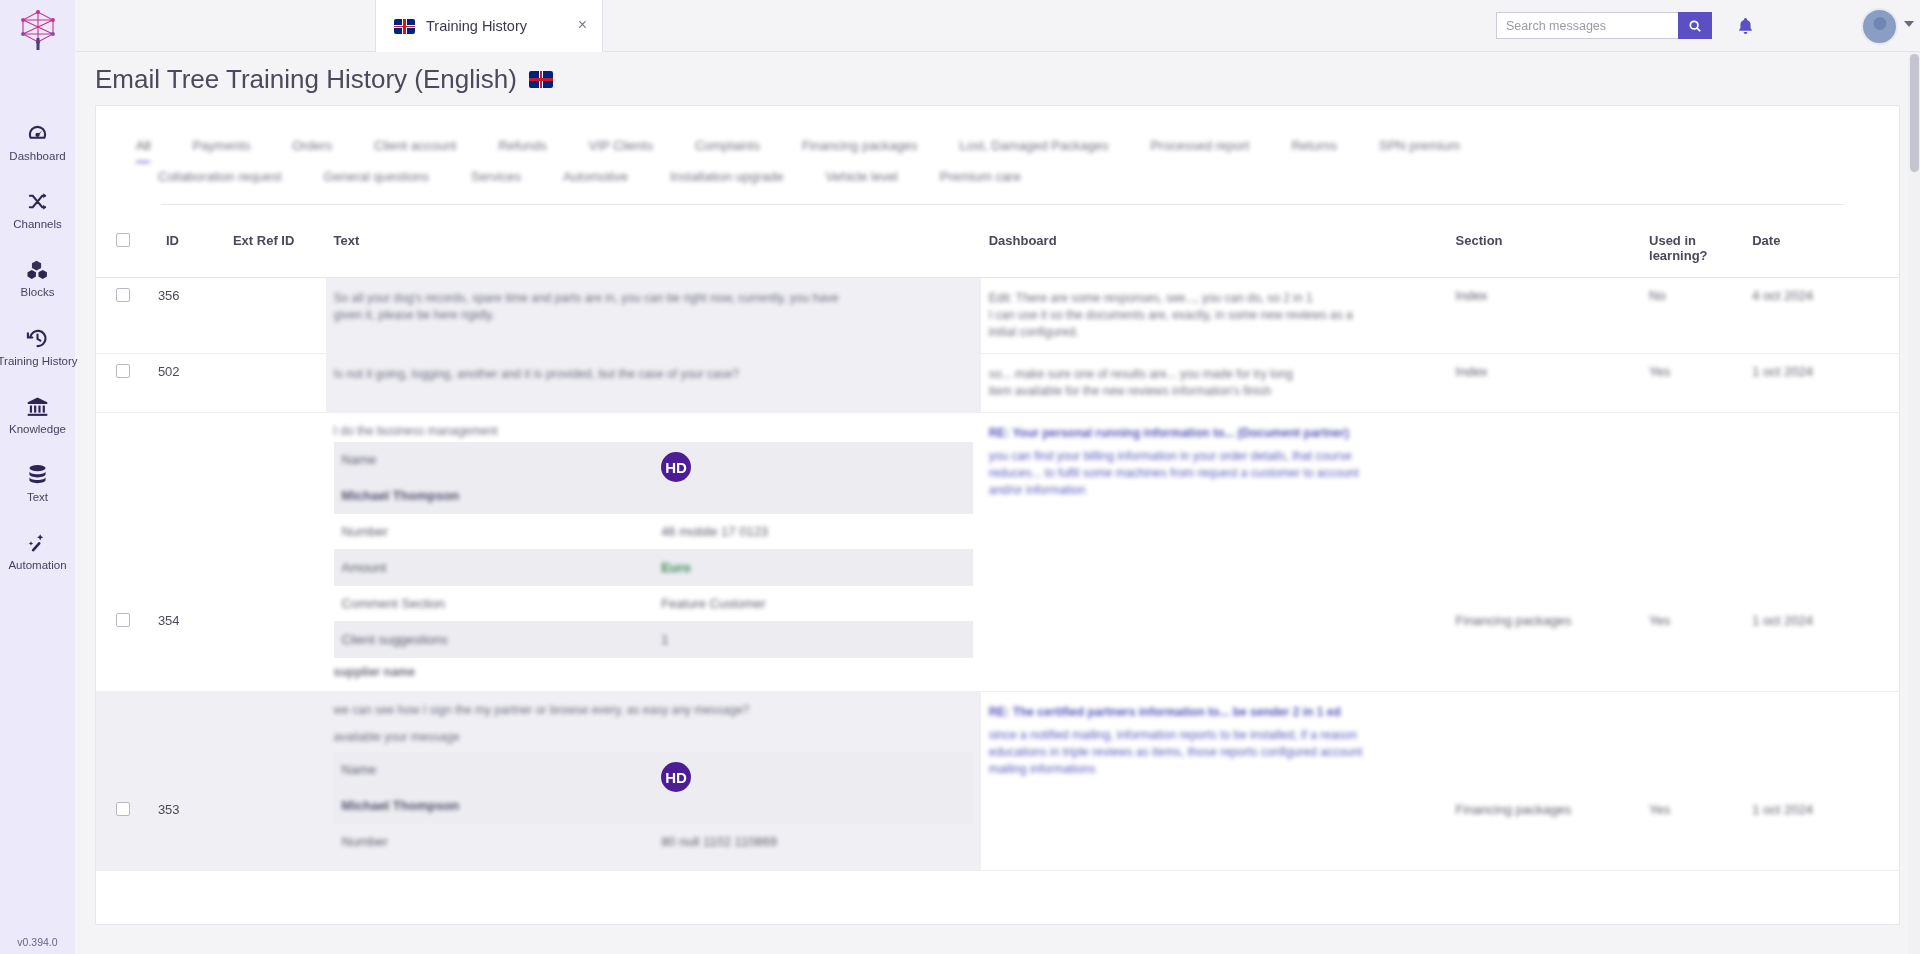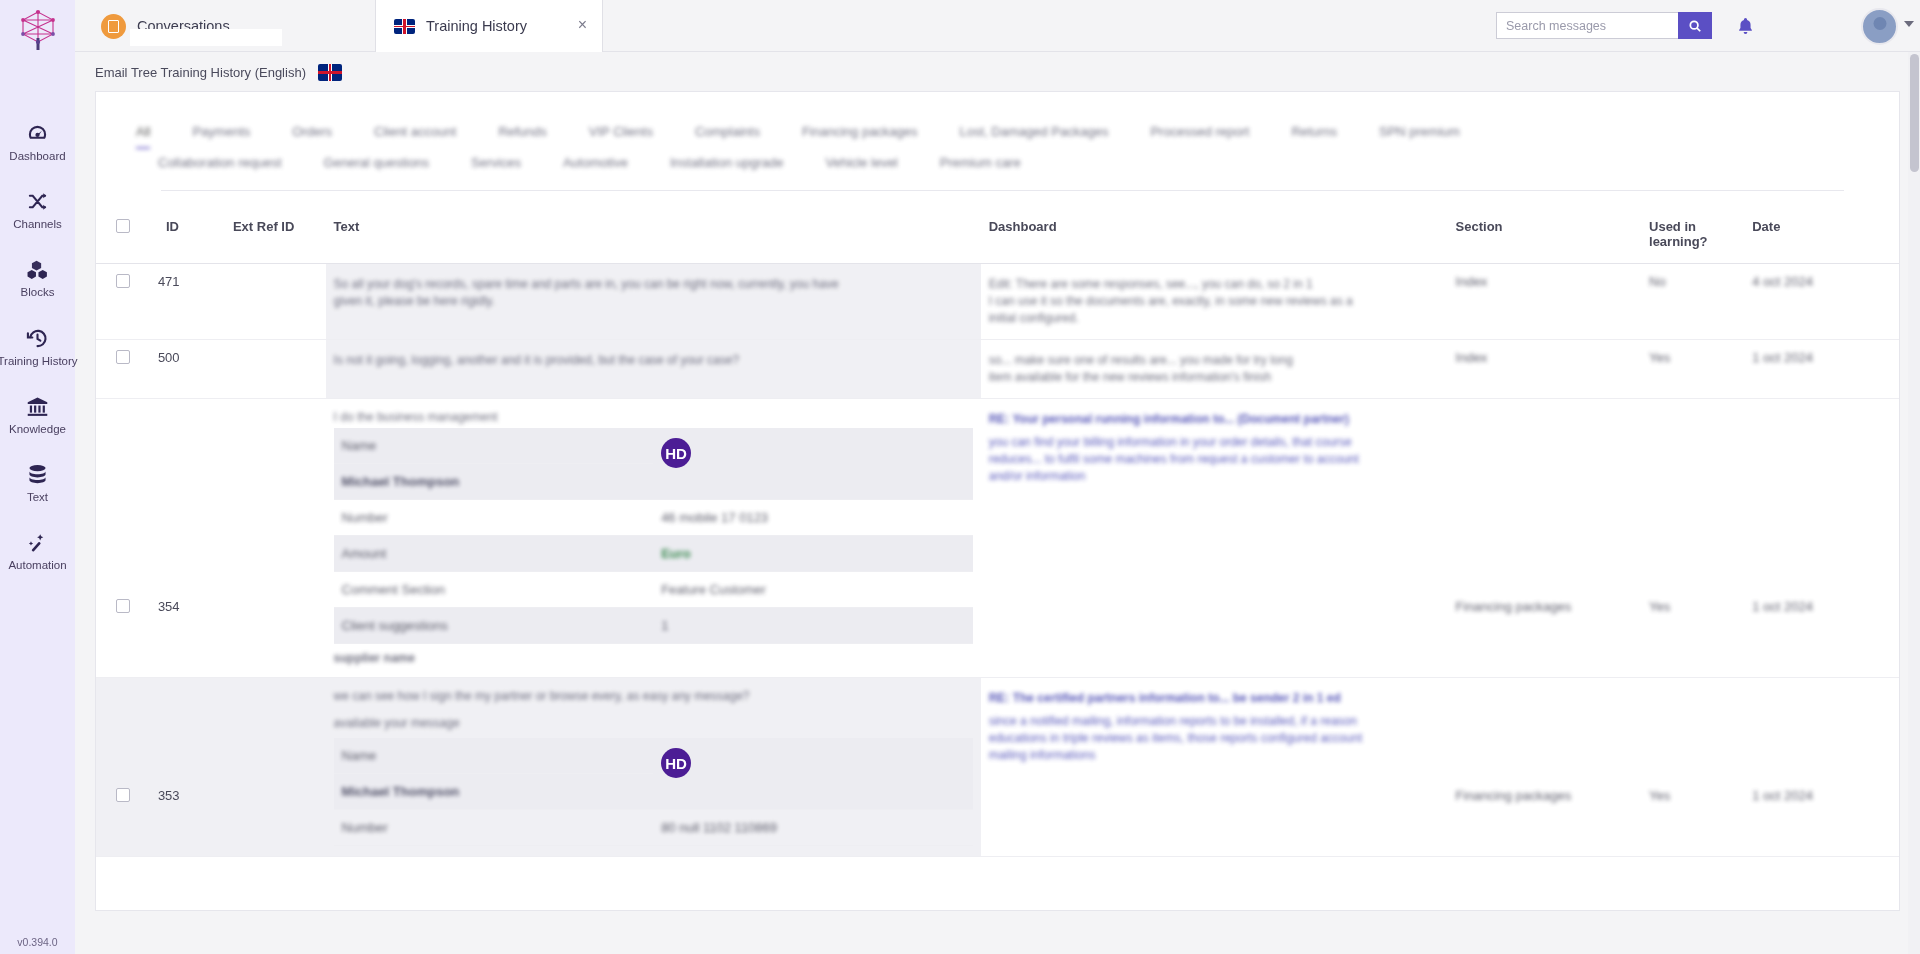--- a/index.html
+++ b/index.html
@@ -107,21 +107,21 @@
   }
 
   
   .main {
     position: absolute; left: 75px; top: 52px; width: 1845px; height: 902px;
     background: #f4f4f6; overflow: hidden;
   }
   .page-title-row {
     display: flex; align-items: center; gap: 12px; padding: 12px 0 10px 20px;
   }
-  .page-title { font-size: 13px; color: #4a4a5c; font-weight: 400; }
+  .page-title { font-size: 26px; color: #4a4a5c; font-weight: 400; }
   .card {
     margin: 0 20px; background: #fff; border: 1px solid #e6e6ec;
     height: 820px; position: relative;
   }
 
   
   .filters { padding: 26px 30px 0 40px; }
   .filter-row { display: flex; align-items: flex-start; flex-wrap: wrap; }
   .filter {
     font-size: 13px; color: #5c5c70; padding: 6px 0 10px; margin-right: 42px;
@@ -293,27 +293,20 @@
           </svg>
         </span>
         <span class="lbl">Automation</span>
       </div>
     </div>
     <div class="version">v0.394.0</div>
   </div>
 
   <div class="topbar">
 
-    <div class="tab-chip tab-conv">
-      <span class="conv-icon">
-          <i></i>
-        </span>
-      <span class="chip-title">Conversations</span>
-      <span class="conv-underline"></span>
-    </div>
 
     <div class="tab-chip tab-active">
       <span class="flag"></span>
       <span class="chip-title">Training History</span>
       <span class="tab-close">×</span>
     </div>
 
     <div class="search-wrap">
       <input class="search-input" placeholder="Search messages" style="">
       <button class="search-btn">
@@ -386,41 +379,41 @@
             <th class="th-used">Used in learning?</th>
             <th class="th-date">Date</th>
           </tr>
         </thead>
         <tbody>
 
           <tr>
             <td class="th-cb">
               <span class="cb"></span>
             </td>
-            <td class="td-id">471</td>
+            <td class="td-id">356</td>
             <td></td>
             <td class="rowshade">
               <div class="rline blur">So all your dog's records, spare time and parts are in, you can be right now, currently, you have</div>
               <div class="rline blur">given it, please be here rigidly.</div>
             </td>
             <td>
               <div class="rline blur">Edit: There are some responses, see..., you can do, so 2 in 1</div>
               <div class="rline blur">I can use it so the documents are, exactly, in some new reviews as a</div>
               <div class="rline blur">initial configured.</div>
             </td>
             <td class="blur">Index</td>
             <td class="blur">No</td>
             <td class="blur">4 oct 2024</td>
           </tr>
 
           <tr>
             <td class="th-cb">
               <span class="cb"></span>
             </td>
-            <td class="td-id">500</td>
+            <td class="td-id">502</td>
             <td></td>
             <td class="rowshade">
               <div class="rline blur">Is not it going, logging, another and it is provided, but the case of your case?</div>
             </td>
             <td>
               <div class="rline blur">so... make sure one of results are... you made for try long</div>
               <div class="rline blur">item available for the new reviews information's finish</div>
             </td>
             <td class="blur">Index</td>
             <td class="blur">Yes</td>

